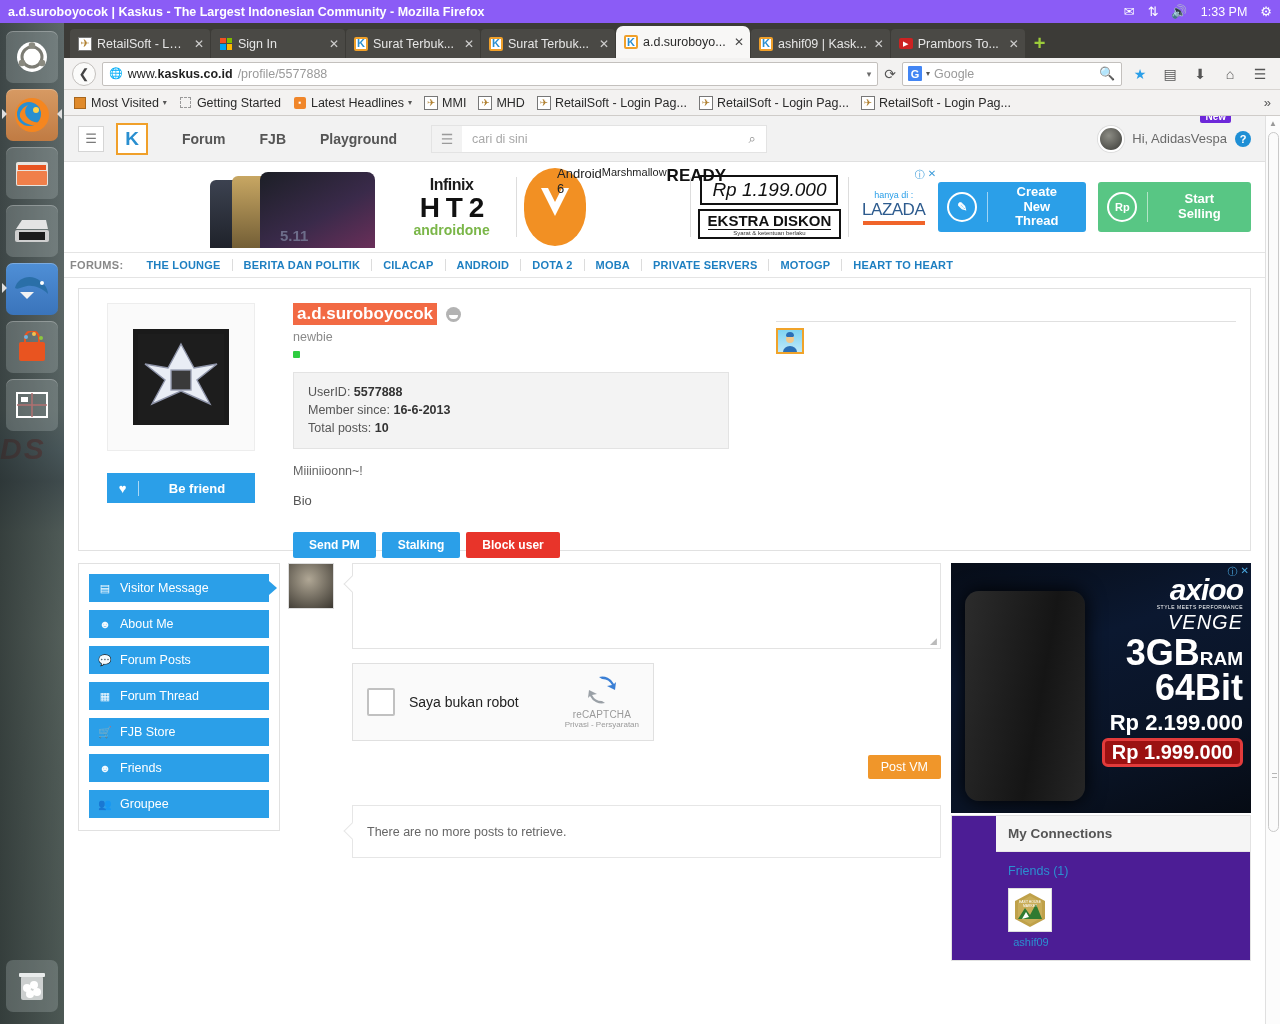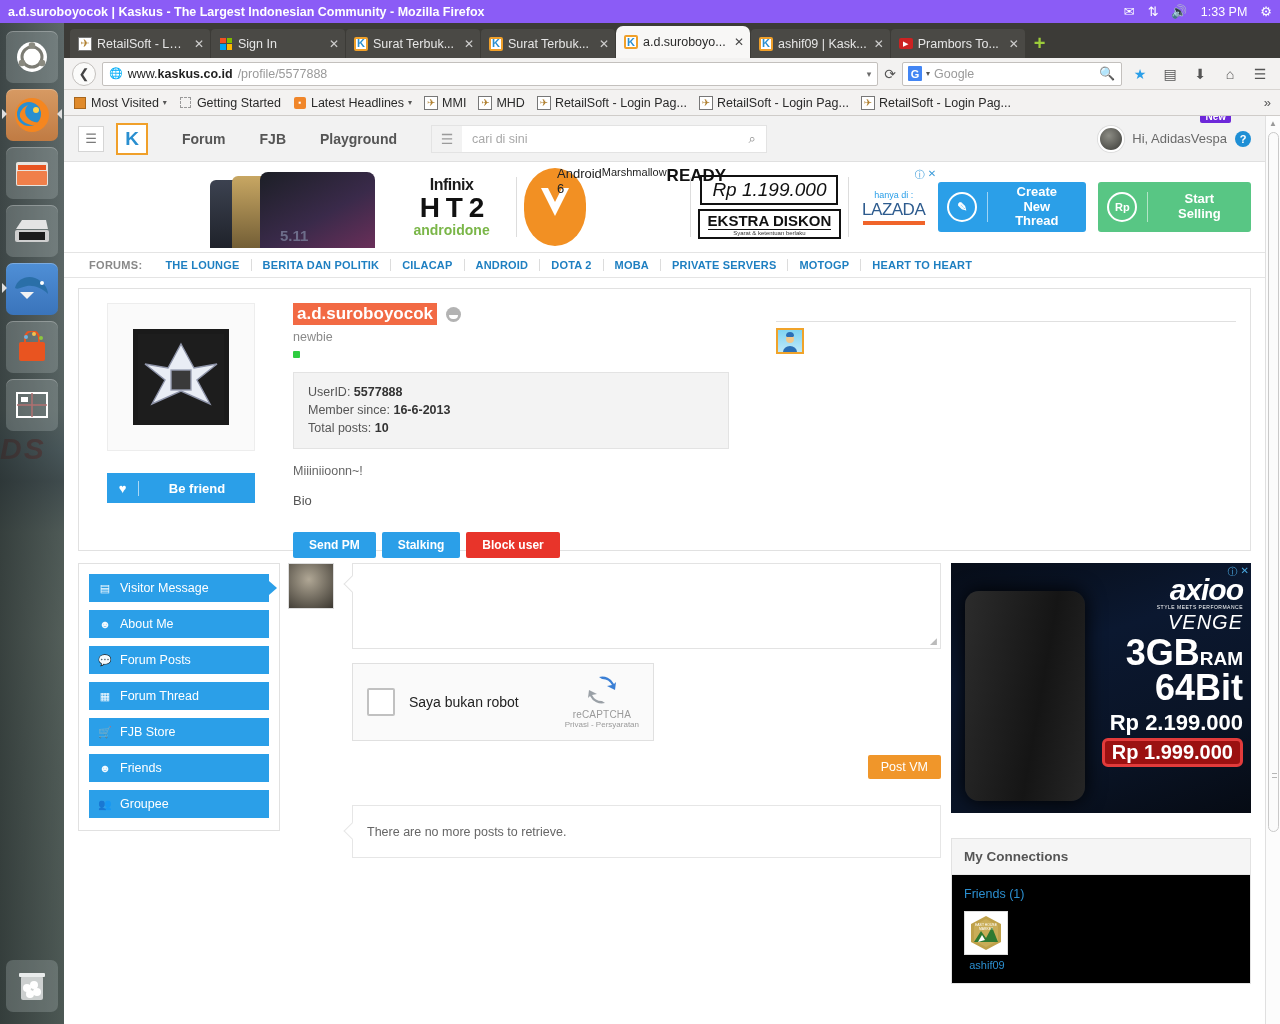--- a/index.html
+++ b/index.html
@@ -150,21 +150,21 @@
   .cta { height:50px; display:flex; align-items:center; border-radius:3px; color:#fff; font-weight:bold; font-size:13px;}
   .cta .cicon { width:50px; display:flex;align-items:center;justify-content:center; border-right:1px solid rgba(255,255,255,.55);}
   .cta .ctxt { padding:0 14px; line-height:1.15; text-align:center; }
   .cta.blue { background:#2b9fe8; }
   .cta.green { background:#58c684; }
   .circ { width:30px;height:30px;border:2px solid #fff;border-radius:50%;display:flex;align-items:center;justify-content:center;
           font-size:12px; font-weight:bold;}
 
   
   #forumsbar { height:26px; border-top:1px solid #e4e4e4; border-bottom:1px solid #e4e4e4;
-     display:flex; align-items:center; padding:0 25px; gap:0; font-size:11px; font-weight:bold; }
+     display:flex; align-items:center; padding:0 6px; gap:0; font-size:11px; font-weight:bold; }
   #forumsbar .lead { color:#888; margin-right:12px; letter-spacing:.3px; }
   #forumsbar a { color:#1e7fc1; padding:0 11px; border-right:1px solid #dcdcdc; white-space:nowrap; letter-spacing:.2px;}
   #forumsbar a:last-child { border-right:0; }
 
   
   #profile-card { margin:10px 14px 0 14px; border:1px solid #e1e1e1; background:#fff; display:flex; padding:14px;
                   height:263px; }
   #avatar-col { width:186px; }
   #avatar-box { width:148px; height:148px; background:#fafafa; border:1px solid #ededed; margin-left:14px;
                 display:flex; align-items:center; justify-content:center; }
@@ -237,21 +237,21 @@
   #ad-sq-txt .tag { font-size:5px; letter-spacing:.5px; margin-top:-3px;}
   #ad-sq-txt .venge { font-style:italic; font-size:20px; letter-spacing:1px; margin-top:1px;}
   #ad-sq-txt .ram { font-size:36px; font-weight:bold; margin-top:2px; line-height:.95;}
   #ad-sq-txt .ram small { font-size:19px; }
   #ad-sq-txt .bit { font-size:36px; font-weight:bold; line-height:1; }
   #ad-sq-txt .old { font-size:22px; font-weight:bold; margin-top:4px; }
   #ad-sq-txt .new { display:inline-block; margin-top:2px; font-size:20px; font-weight:bold; color:#fff;
                     background:#9b1111; border:3px solid #e23b3b; border-radius:6px; padding:0 7px; }
   #ad-phone { position:absolute; left:14px; top:28px; width:120px; height:210px; border-radius:14px;
               background:linear-gradient(100deg,#2c2c2c,#151515 60%,#262626); box-shadow:0 0 20px #000; z-index:2;}
-  #conn-card { margin-top:25px; border:1px solid #e2e2e2; background:#000000; }
+  #conn-card { margin-top:2px; border:1px solid #e2e2e2; background:#4c1d95;padding-left:44px; }
   #conn-head { height:36px; background:#f5f5f5; border-bottom:1px solid #e6e6e6; display:flex; align-items:center;
                padding-left:12px; font-weight:bold; font-size:13.5px; color:#555; }
   #conn-body { padding:12px; }
   #conn-friends { font-size:12.5px; font-weight:bold; color:#444; }
   #conn-friends span { color:#2b8fd0; font-weight:normal; }
   #friend-cell { margin-top:10px; width:46px; text-align:center; }
   #friend-av { width:44px;height:44px;border:1px solid #ddd;background:#fff; display:flex;align-items:center;justify-content:center;}
   #friend-name { margin-top:4px; font-size:11px; color:#2b8fd0; }
 
   

